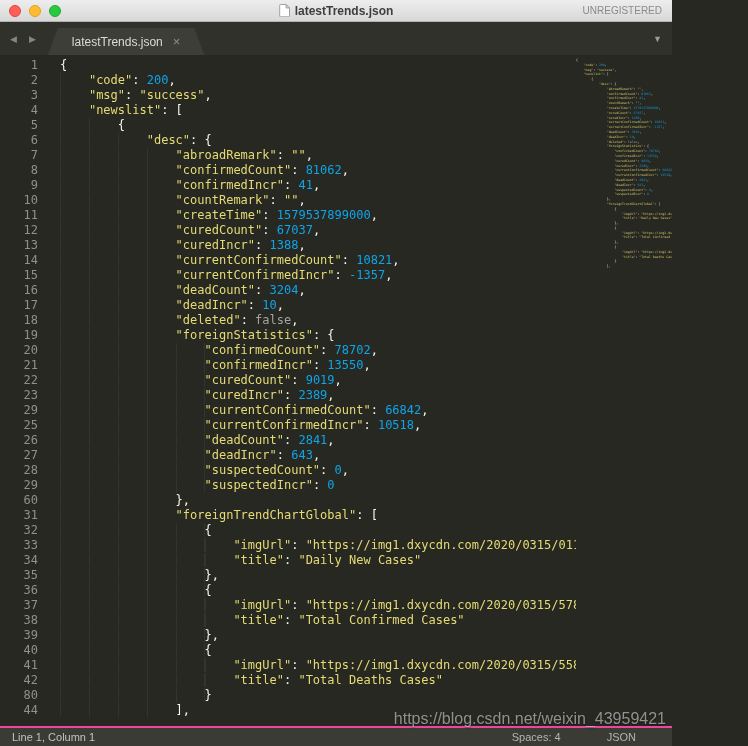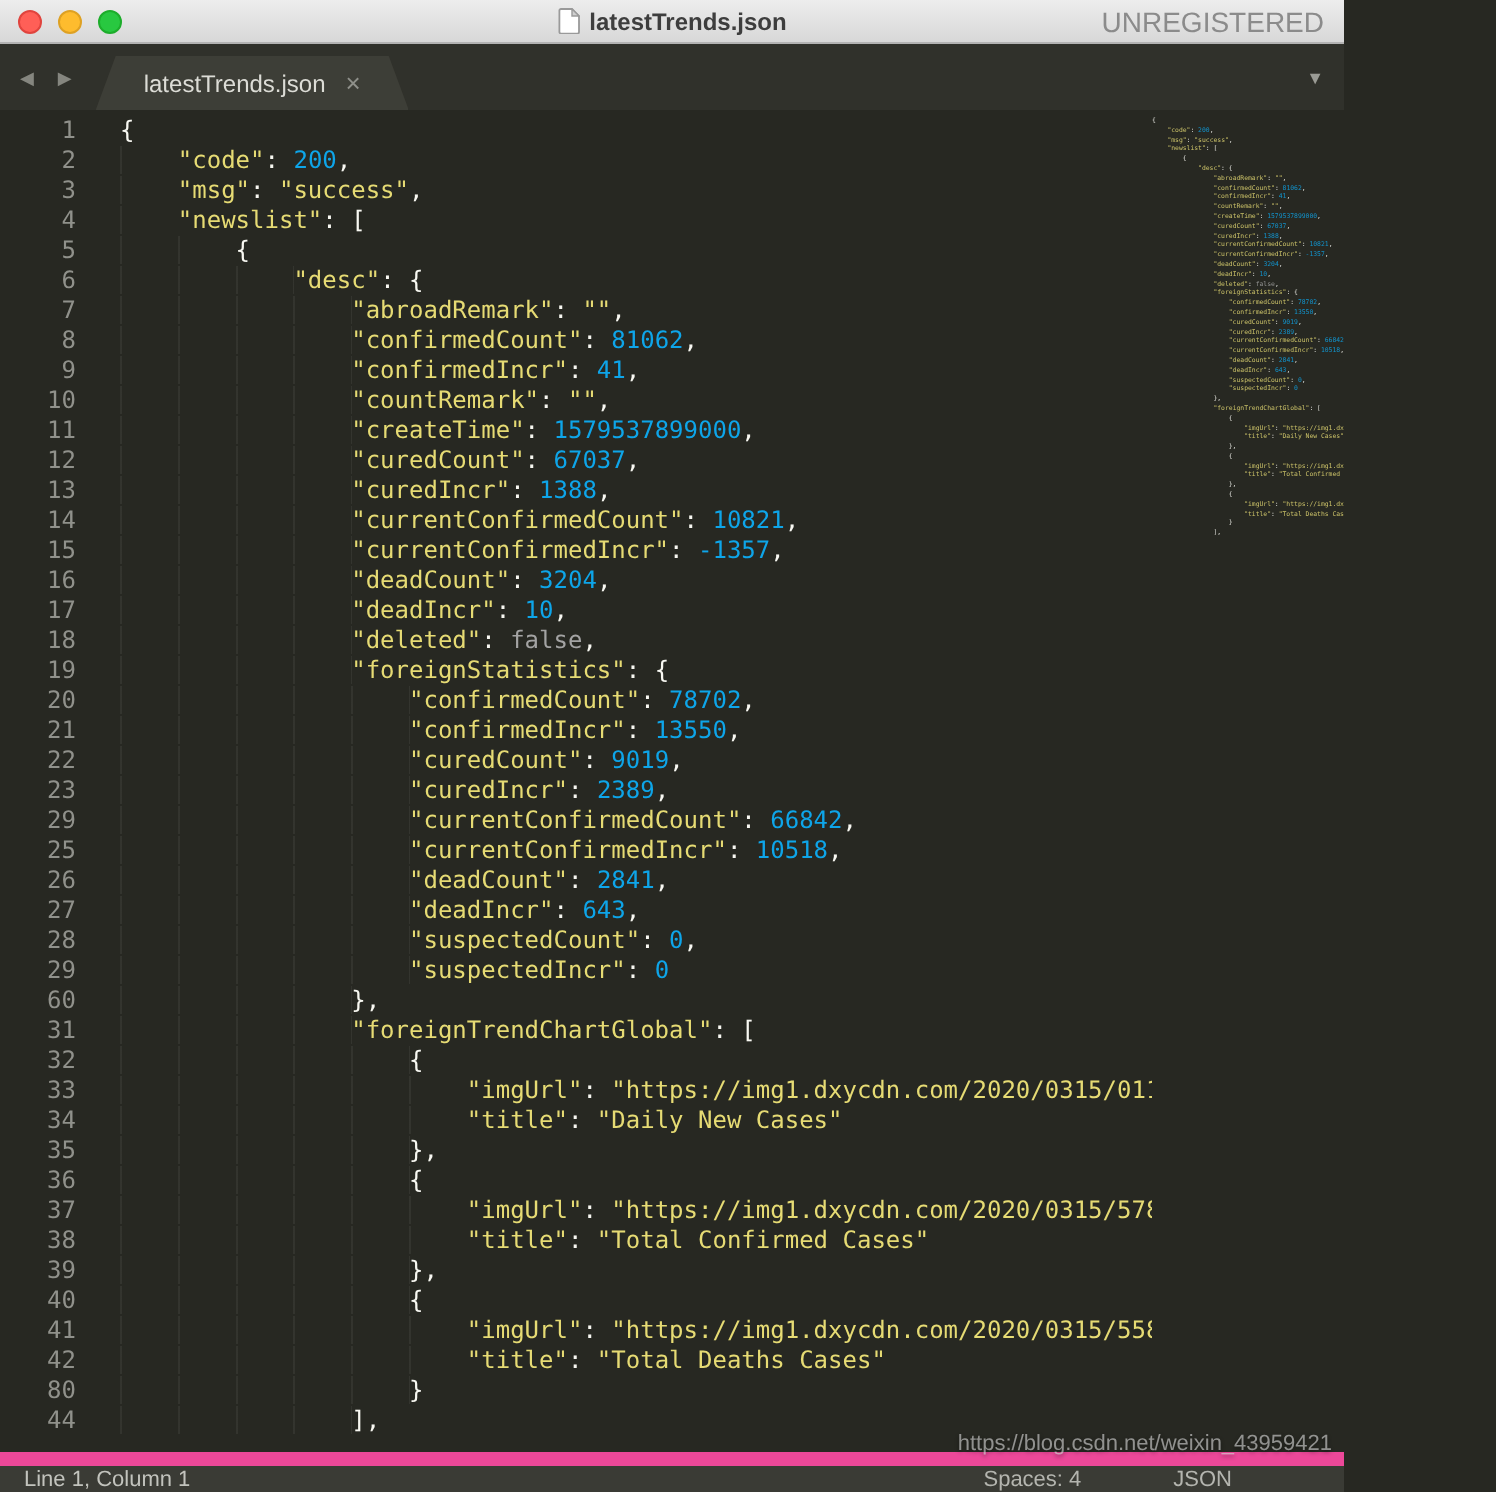--- a/index.html
+++ b/index.html
@@ -20,21 +20,21 @@
   .light { width:12px; height:12px; border-radius:50%; display:inline-block; }
   .light.red   { background:#ff5f57; border:1px solid #e0443e; }
   .light.yellow{ background:#febc2e; border:1px solid #dea123; }
   .light.green { background:#28c840; border:1px solid #1dad2b; }
   .title-center {
     position:absolute; left:0; right:0; top:0; bottom:0;
     display:flex; align-items:center; justify-content:center; gap:5px;
     font-size:12px; color:#3e3e3e; font-weight:bold;
   }
   .doc-icon { display:inline-block; }
-  .unregistered { position:absolute; right:10px; font-size:14px; color:#8b8b8b; font-weight:normal; }
+  .unregistered { position:absolute; right:10px; font-size:10px; color:#8b8b8b; font-weight:normal; }
 
   
   .tabbar {
     height:33px; flex:0 0 33px; background:#30312b;
     display:flex; align-items:flex-end; position:relative;
     font-family:"Liberation Sans", sans-serif;
   }
   .nav-arrows { display:flex; align-items:center; gap:12px; padding:0 12px 0 10px; height:33px; color:#85867f; font-size:9px; }
   .nav-arrows span { cursor:default; }
   .tab {
@@ -62,31 +62,31 @@
   .tk-w { background:repeating-linear-gradient(90deg, rgba(248,248,242,0.06) 0 1px, transparent 1px 28.9px); }
 
   
   .minimap { position:absolute; right:0; top:0; bottom:0; width:96px; background:#272822; overflow:hidden; }
   .minimap-content { padding-top:3px; opacity:0.85; }
   .mini-line { height:4.8px; line-height:4.8px; font-size:3.2px; white-space:pre; overflow:hidden; }
   .mini-line .tk-w { background:none; }
 
   
   .statusbar {
-    height:20px; flex:0 0 20px; background:#3a3b35; border-top:7px solid #ec4899;
+    height:20px; flex:0 0 20px; background:#3a3b35; border-top:2px solid #ec4899;
     display:flex; align-items:center; justify-content:space-between;
     font-family:"Liberation Sans", sans-serif; font-size:11px; color:#c2c3bd;gap:28px;
   }
   .status-left { padding-left:12px; }
-  .status-right { display:flex; gap:46px; padding-right:56px; color:#b4b5af;margin-left:24px; }
+  .status-right { display:flex; gap:46px; padding-right:36px; color:#b4b5af;margin-left:24px; }
 
   
   .watermark {
     position:absolute; right:6px; bottom:18px;
-    font-family:"Liberation Sans", sans-serif; font-size:11px;
+    font-family:"Liberation Sans", sans-serif; font-size:16px;
     color:rgba(215,215,215,0.62); text-shadow:0 1px 2px rgba(0,0,0,0.45);
     pointer-events:none; z-index:5;
   }
 </style>
 </head>
 <body>
 
 <div class="window">
 
   <div class="titlebar">

